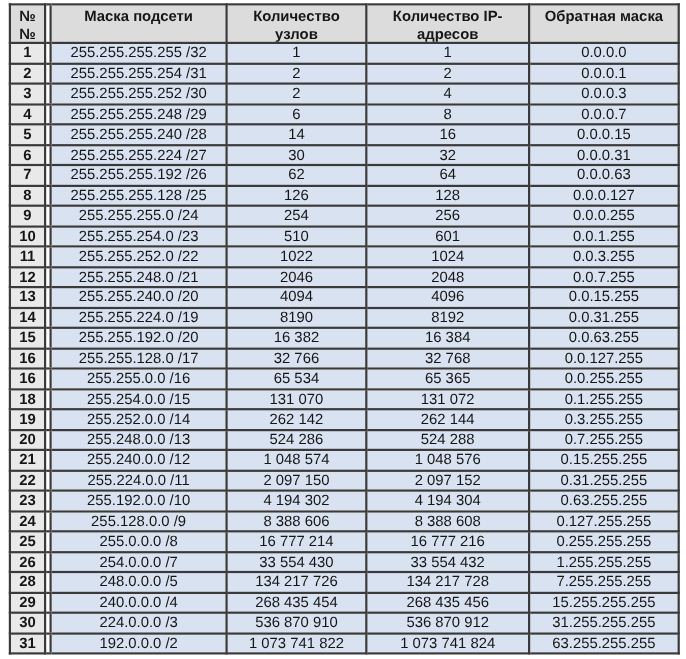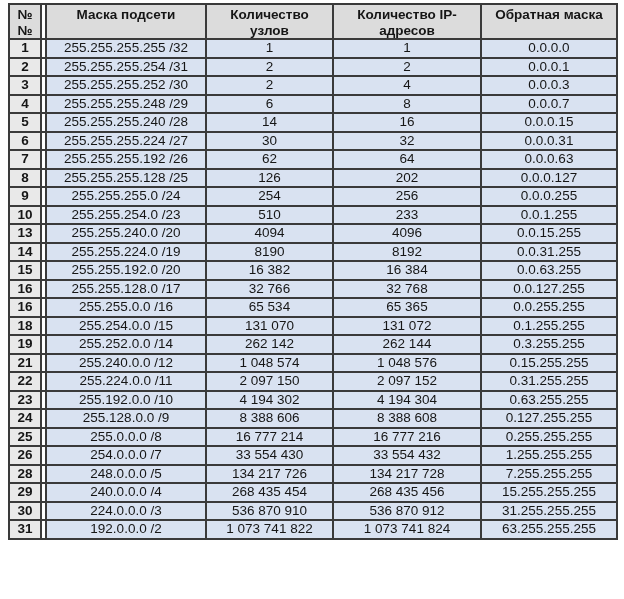--- a/index.html
+++ b/index.html
@@ -136,38 +136,54 @@
     <td class="mask">255.255.255.192 /26</td>
     <td class="hosts">62</td>
     <td class="ips">64</td>
     <td class="wild">0.0.0.63</td>
   </tr>
         <tr>
     <td class="num">8</td>
     <td class="gap"></td>
     <td class="mask">255.255.255.128 /25</td>
     <td class="hosts">126</td>
-    <td class="ips">202</td>
+    <td class="ips">128</td>
     <td class="wild">0.0.0.127</td>
   </tr>
         <tr>
     <td class="num">9</td>
     <td class="gap"></td>
     <td class="mask">255.255.255.0 /24</td>
     <td class="hosts">254</td>
     <td class="ips">256</td>
     <td class="wild">0.0.0.255</td>
   </tr>
         <tr>
     <td class="num">10</td>
     <td class="gap"></td>
     <td class="mask">255.255.254.0 /23</td>
     <td class="hosts">510</td>
-    <td class="ips">233</td>
+    <td class="ips">601</td>
     <td class="wild">0.0.1.255</td>
+  </tr>
+        <tr>
+    <td class="num">11</td>
+    <td class="gap"></td>
+    <td class="mask">255.255.252.0 /22</td>
+    <td class="hosts">1022</td>
+    <td class="ips">1024</td>
+    <td class="wild">0.0.3.255</td>
+  </tr>
+        <tr>
+    <td class="num">12</td>
+    <td class="gap"></td>
+    <td class="mask">255.255.248.0 /21</td>
+    <td class="hosts">2046</td>
+    <td class="ips">2048</td>
+    <td class="wild">0.0.7.255</td>
   </tr>
         <tr>
     <td class="num">13</td>
     <td class="gap"></td>
     <td class="mask">255.255.240.0 /20</td>
     <td class="hosts">4094</td>
     <td class="ips">4096</td>
     <td class="wild">0.0.15.255</td>
   </tr>
         <tr>
@@ -210,20 +226,28 @@
     <td class="ips">131 072</td>
     <td class="wild">0.1.255.255</td>
   </tr>
         <tr>
     <td class="num">19</td>
     <td class="gap"></td>
     <td class="mask">255.252.0.0 /14</td>
     <td class="hosts">262 142</td>
     <td class="ips">262 144</td>
     <td class="wild">0.3.255.255</td>
+  </tr>
+        <tr>
+    <td class="num">20</td>
+    <td class="gap"></td>
+    <td class="mask">255.248.0.0 /13</td>
+    <td class="hosts">524 286</td>
+    <td class="ips">524 288</td>
+    <td class="wild">0.7.255.255</td>
   </tr>
         <tr>
     <td class="num">21</td>
     <td class="gap"></td>
     <td class="mask">255.240.0.0 /12</td>
     <td class="hosts">1 048 574</td>
     <td class="ips">1 048 576</td>
     <td class="wild">0.15.255.255</td>
   </tr>
         <tr>

